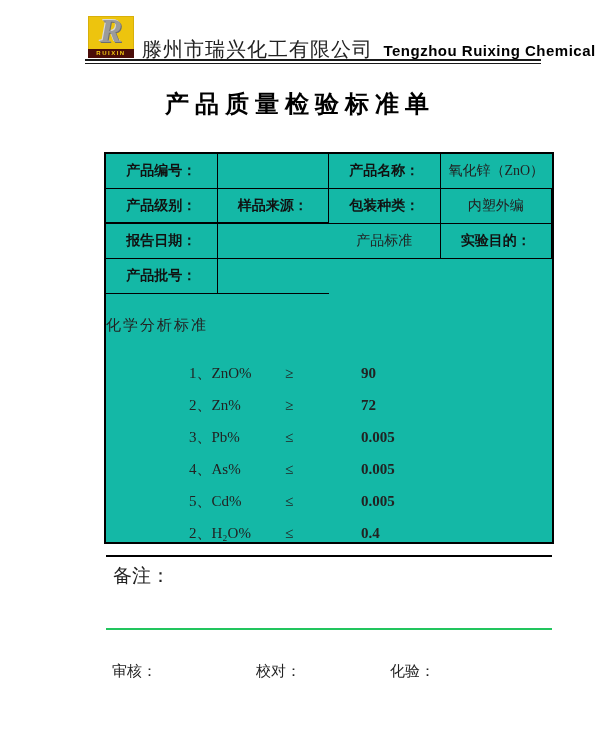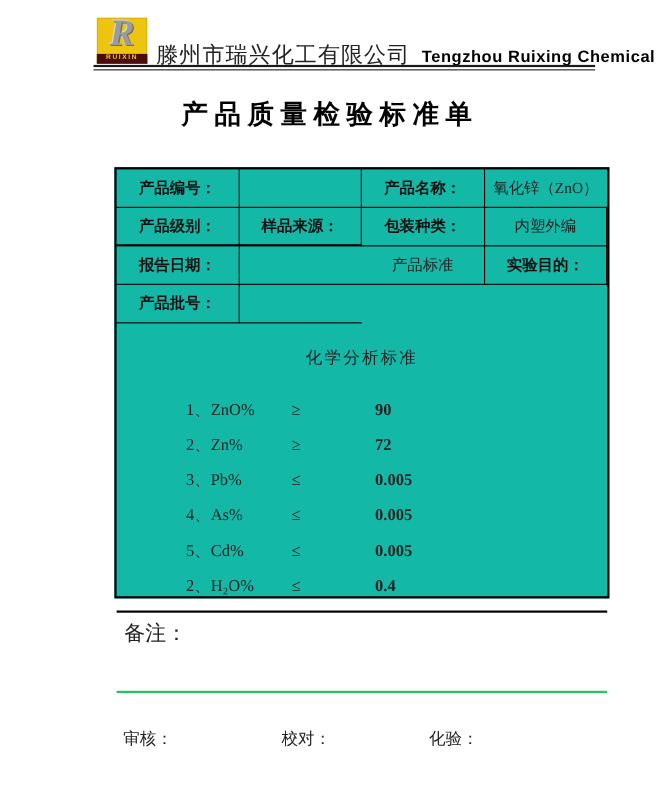--- a/index.html
+++ b/index.html
@@ -64,29 +64,29 @@
   }
   .cell.last { border-right:none; }
   .cell.thick { border-bottom-width:2px; }
   .cell.label { font-weight:bold; font-family:"Liberation Sans", sans-serif; }
   .cell.value { font-family:"Liberation Serif", serif; color:#222; }
 
   .analysis {
     position:relative; height:263px; border-bottom:2px solid #000;
   }
   .analysis-heading {
-    position:absolute; left:0; top:22px; width:100%; text-align:center;
+    position:absolute; left:0; top:22px; width:100%; text-align:left;
     font-family:"Liberation Serif", serif; font-size:15px;
     letter-spacing:2px; color:#222;
   }
   .analysis-items { position:absolute; left:0; top:63px; width:100%; }
   .analysis-item {
     height:32px; line-height:32px; display:flex;
     font-family:"Liberation Serif", serif; font-size:15px; color:#222;
-    padding-left:63px;
+    padding-left:83px;
   }
   .ai-name { width:96px; }
   .ai-op   { width:76px; }
   .ai-val  { flex:1;font-weight:bold; }
 
   .remarks {
     position:relative; height:73px; border-bottom:2px solid #22c55e;
     font-family:"Liberation Serif", serif; font-size:19px; color:#222;
   }
   .remarks-label { position:absolute; left:7px; top:6px; }

